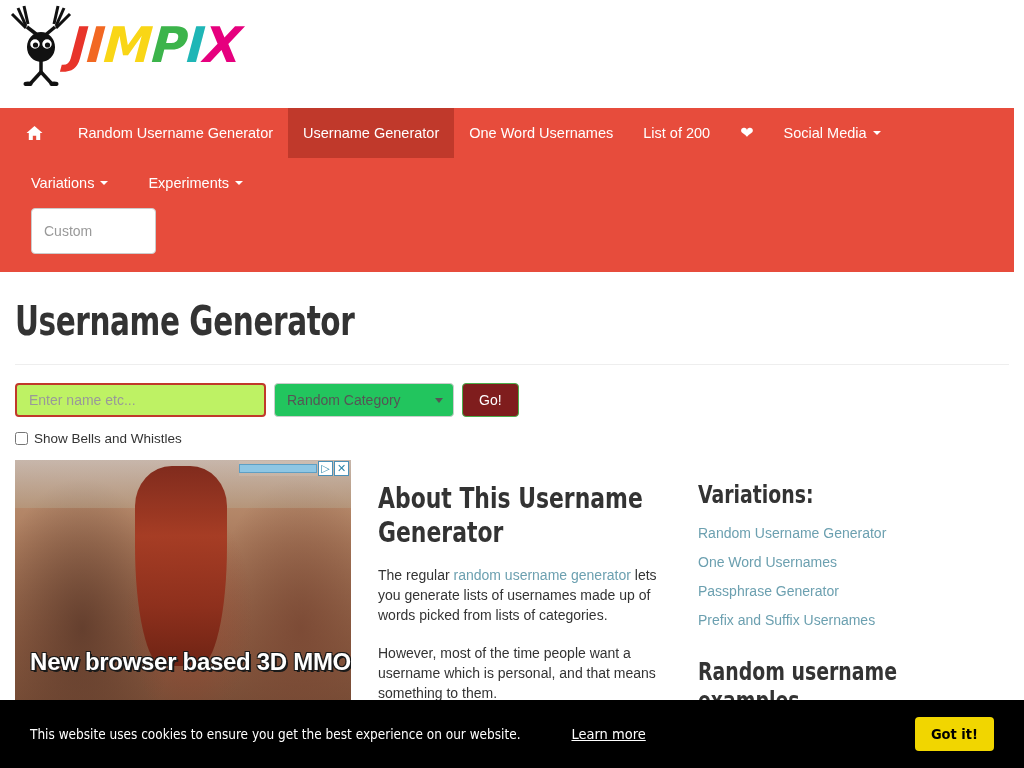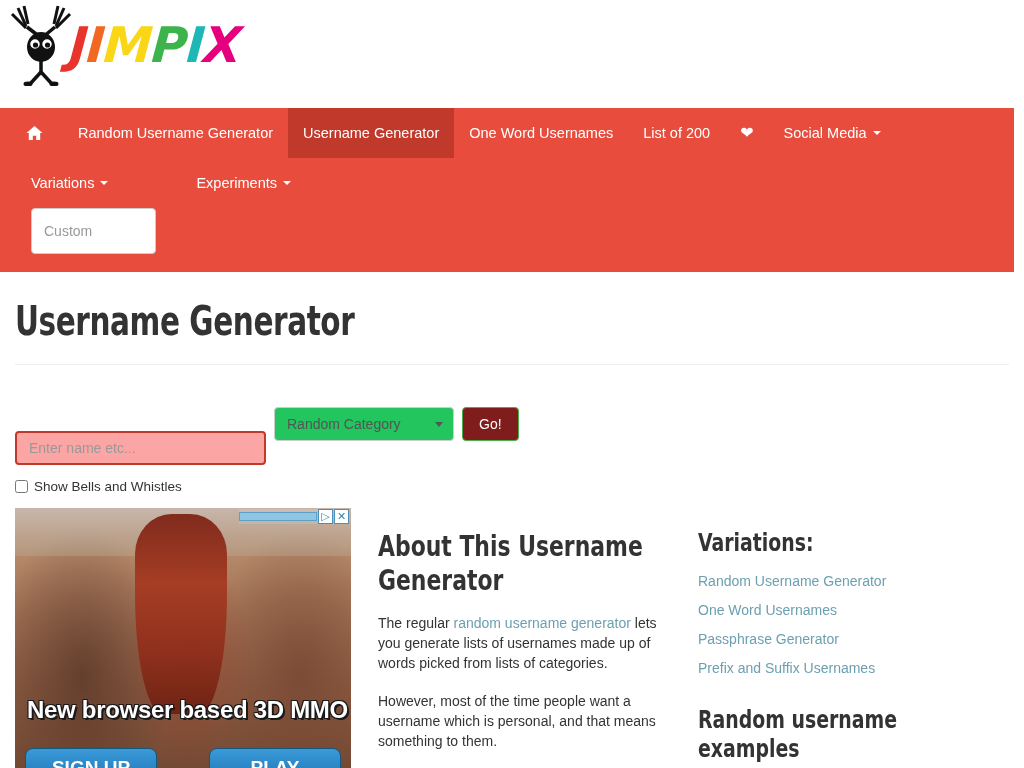--- a/index.html
+++ b/index.html
@@ -56,21 +56,21 @@
     width:0; height:0;
     margin-left: 6px;
     border-left: 4px solid transparent;
     border-right: 4px solid transparent;
     border-top: 4px solid #ffffff;
     vertical-align: middle;
   }
   .home-icon { width: 17px; height: 16px; display:block; }
   .heart-icon { font-size: 16px; line-height: 1; color:#fff; }
 
-  .nav-row2 { display:flex; align-items:center; height: 50px; padding-left: 11px; gap: 48px; }
+  .nav-row2 { display:flex; align-items:center; height: 50px; padding-left: 11px; }
   .nav-row2 .nav-item { padding: 0 20px; }
 
   .nav-row3 { padding: 0 0 8px 31px; }
   .custom-input {
     width: 125px; height: 34px;
     border: 1px solid #cccccc;
     border-radius: 4px;
     padding: 22px 12px;
     font-size: 14px;
     color: #555;
@@ -101,22 +101,21 @@
   .form-row { display:flex; align-items:center; gap: 8px; }
   .name-input {
     width: 251px; height: 34px;
     border: 2px solid #c0392b;
     border-radius: 4px;
     padding: 6px 12px;
     font-size: 14px;
     color: #555555;
     outline: none;
     font-family: "Liberation Sans", sans-serif;
-    background: #fca5a5;
-    margin-top: 48px;
+    background: #bef264;
   }
   .name-input::placeholder { color: #999999; }
   .cat-select {
     position: relative;
     width: 180px; height: 34px;
     border: 1px solid #cccccc;
     border-radius: 4px;
     background: #22c55e;
     display:flex; align-items:center;
     padding: 0 12px;
@@ -188,28 +187,27 @@
     width: 78px; height: 9px; background: #8ec6e4; border: 1px solid #5e9fc4;
   }
   .ad-choices .ic {
     width: 15px; height: 15px; background:#ffffff;
     border: 1px solid #4a90b8;
     color: #2e86ab; font-size: 11px; line-height: 13px; text-align:center;
     font-family: "DejaVu Sans", sans-serif;
   }
   .ad-title {
     position:absolute; left: 0; right: 0; top: 188px;
-    text-align:left;
+    text-align:right;
     font-family: "Liberation Sans", sans-serif;
     font-weight: bold;
     font-size: 24px;
     color: #ffffff;
     text-shadow: 2px 2px 0 #1a1a1a, -1px -1px 0 #1a1a1a, 1px -1px 0 #1a1a1a, -1px 1px 0 #1a1a1a;
     letter-spacing: -0.3px;
-    padding-left: 12px;
   }
   .ad-btns {
     position:absolute; left: 0; right: 0; top: 240px;
     display:flex; justify-content: space-between; padding: 0 10px;
   }
   .ad-btn {
     width: 132px; height: 40px;
     background: linear-gradient(180deg,#3a9ad9 0%, #1d6fae 100%);
     border-radius: 8px;
     color: #ffffff;
@@ -443,14 +441,19 @@
           <a>Passphrase Generator</a>
           <a>Prefix and Suffix Usernames</a>
         </div>
         <h2 class="examples-title">Random username examples</h2>
         <div class="examples-box"></div>
       </div>
 
     </div>
   </div>
 
+  <div class="cookie-bar">
+    <span class="cookie-text">This website uses cookies to ensure you get the best experience on our website.</span>
+    <a class="cookie-link">Learn more</a>
+    <button class="cookie-btn">Got it!</button>
+  </div>
 
 </div>
 
 </body></html>

